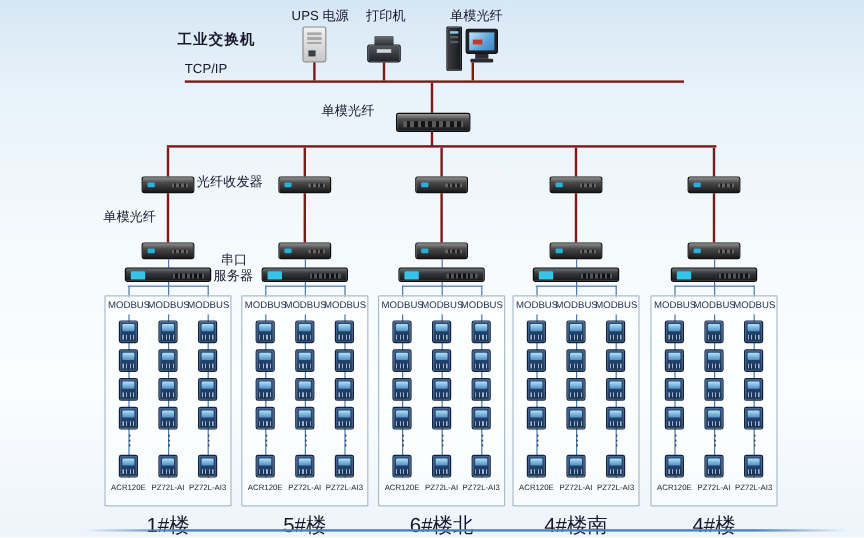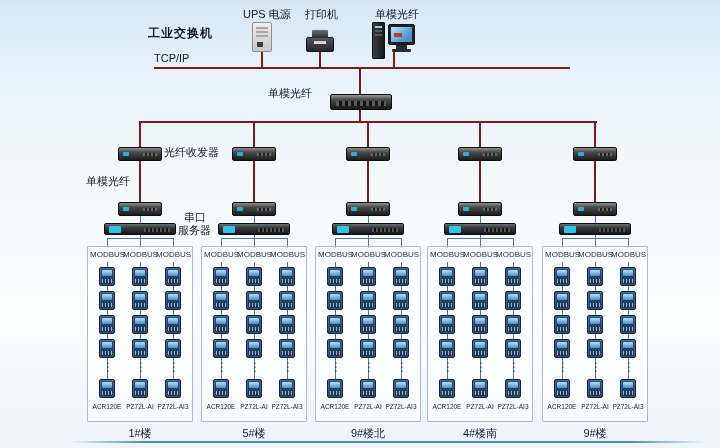--- a/index.html
+++ b/index.html
@@ -12,21 +12,21 @@
   .lbl { position:absolute; font-size:11px; color:#16162c; white-space:nowrap; line-height:1.15; }
   .lbl.bold { font-weight:bold; font-size:12px; letter-spacing:1px; }
   .hline,.vline { position:absolute; }
   .maroon { background:var(--maroon,#7e1a1a); }
   .blue { background:var(--blue,#4a79ad); }
 
   .group-box { position:absolute; border:1px solid var(--boxborder,#a9bdd0);
     background:rgba(255,255,255,0.55); border-radius:1px; }
   .modbus-label { position:absolute; font-size:8px; color:#1b2a4a; text-align:center; white-space:nowrap; }
   .model-label { position:absolute; font-size:6.5px; color:#26262e; text-align:center; white-space:nowrap; }
-  .building-label { position:absolute; font-size:11px; color:#16162c; text-align:center; white-space:nowrap; }
+  .building-label { position:absolute; font-size:17px; color:#16162c; text-align:center; white-space:nowrap; }
   .dots { position:absolute; font-size:12px; color:#3a3a44; text-align:center; line-height:1; }
 
   
   .meter { position:absolute; width:16px; height:19px; border-radius:2px;
     background:linear-gradient(180deg,#2e4f7d 0%,#223f68 55%,#18304f 100%);
     border:1px solid #102442; box-shadow:inset 0 0 0 1px rgba(140,175,210,0.28); }
   .meter::before { content:""; position:absolute; left:2px; top:2px; width:10px; height:6px;
     background:linear-gradient(180deg,#b2e2f6,#4e8fc4); border-radius:1px; }
   .meter::after { content:""; position:absolute; left:2px; bottom:2px; width:10px; height:4px;
     background:repeating-linear-gradient(90deg,#9fb6cf 0 1px,transparent 1px 3px); }
@@ -231,21 +231,21 @@
       <div class="model-label" style="left:350px;top:403px;width:36px">PZ72L-AI</div>
       <div class="modbus-label" style="left:384px;top:250px;width:34px">MODBUS</div>
       <div class="vline blue" style="left:401px;top:262px;width:1px;height:136px"></div>
       <div class="meter" style="left:393px;top:267px"></div>
       <div class="meter" style="left:393px;top:291px"></div>
       <div class="meter" style="left:393px;top:315px"></div>
       <div class="meter" style="left:393px;top:339px"></div>
       <div class="dots" style="left:396px;top:361px;width:10px">⋮</div>
       <div class="meter" style="left:393px;top:379px"></div>
       <div class="model-label" style="left:383px;top:403px;width:36px">PZ72L-AI3</div>
-      <div class="building-label" style="left:338px;top:426px;width:60px">9#楼北</div>
+      <div class="building-label" style="left:338px;top:426px;width:60px">6#楼北</div>
       <div class="vline maroon" style="left:479px;top:123px;width:2px;height:24px"></div>
       <div class="transceiver" style="left:458px;top:147px"></div>
       <div class="vline maroon" style="left:479px;top:161px;width:2px;height:41px"></div>
       <div class="transceiver" style="left:458px;top:202px"></div>
       <div class="vline blue" style="left:480px;top:216px;width:1px;height:7px"></div>
       <div class="serial-server" style="left:444px;top:223px"></div>
       <div class="vline blue" style="left:480px;top:235px;width:1px;height:4px"></div>
       <div class="hline blue" style="left:447px;top:238px;width:67px;height:1px"></div>
       <div class="vline blue" style="left:447px;top:238px;width:1px;height:10px"></div>
       <div class="vline blue" style="left:480px;top:238px;width:1px;height:10px"></div>
@@ -311,17 +311,17 @@
       <div class="model-label" style="left:577px;top:403px;width:36px">PZ72L-AI</div>
       <div class="modbus-label" style="left:611px;top:250px;width:34px">MODBUS</div>
       <div class="vline blue" style="left:628px;top:262px;width:1px;height:136px"></div>
       <div class="meter" style="left:620px;top:267px"></div>
       <div class="meter" style="left:620px;top:291px"></div>
       <div class="meter" style="left:620px;top:315px"></div>
       <div class="meter" style="left:620px;top:339px"></div>
       <div class="dots" style="left:623px;top:361px;width:10px">⋮</div>
       <div class="meter" style="left:620px;top:379px"></div>
       <div class="model-label" style="left:610px;top:403px;width:36px">PZ72L-AI3</div>
-      <div class="building-label" style="left:565px;top:426px;width:60px">9#楼</div>
+      <div class="building-label" style="left:565px;top:426px;width:60px">4#楼</div>
     </div>
 
   <div class="bottom-line" style="left:70px;top:441px;width:635px"></div>
 </div>
 
 </body></html>

